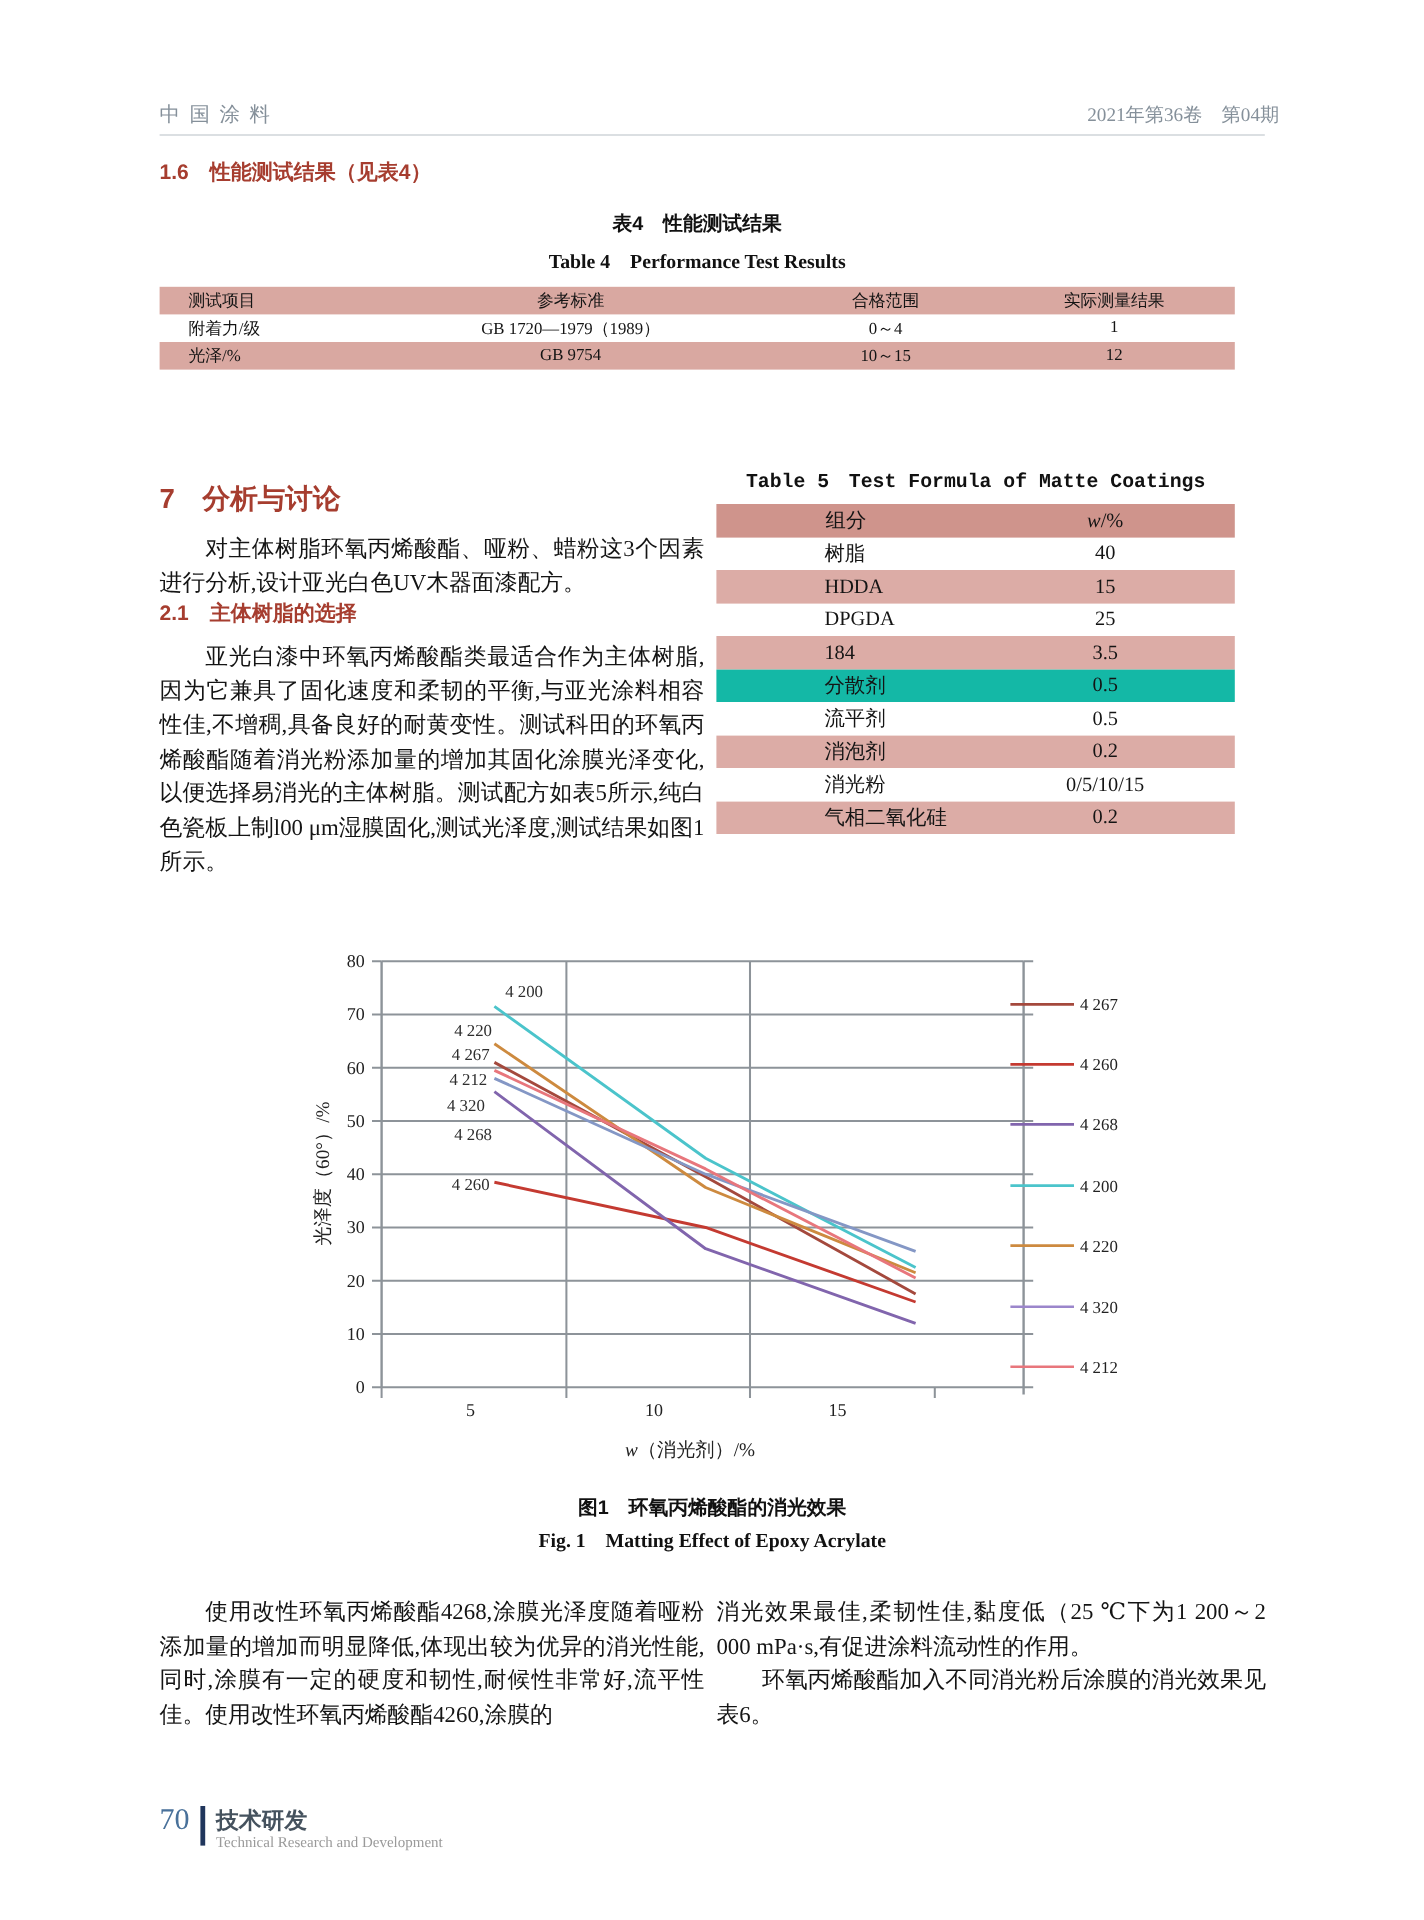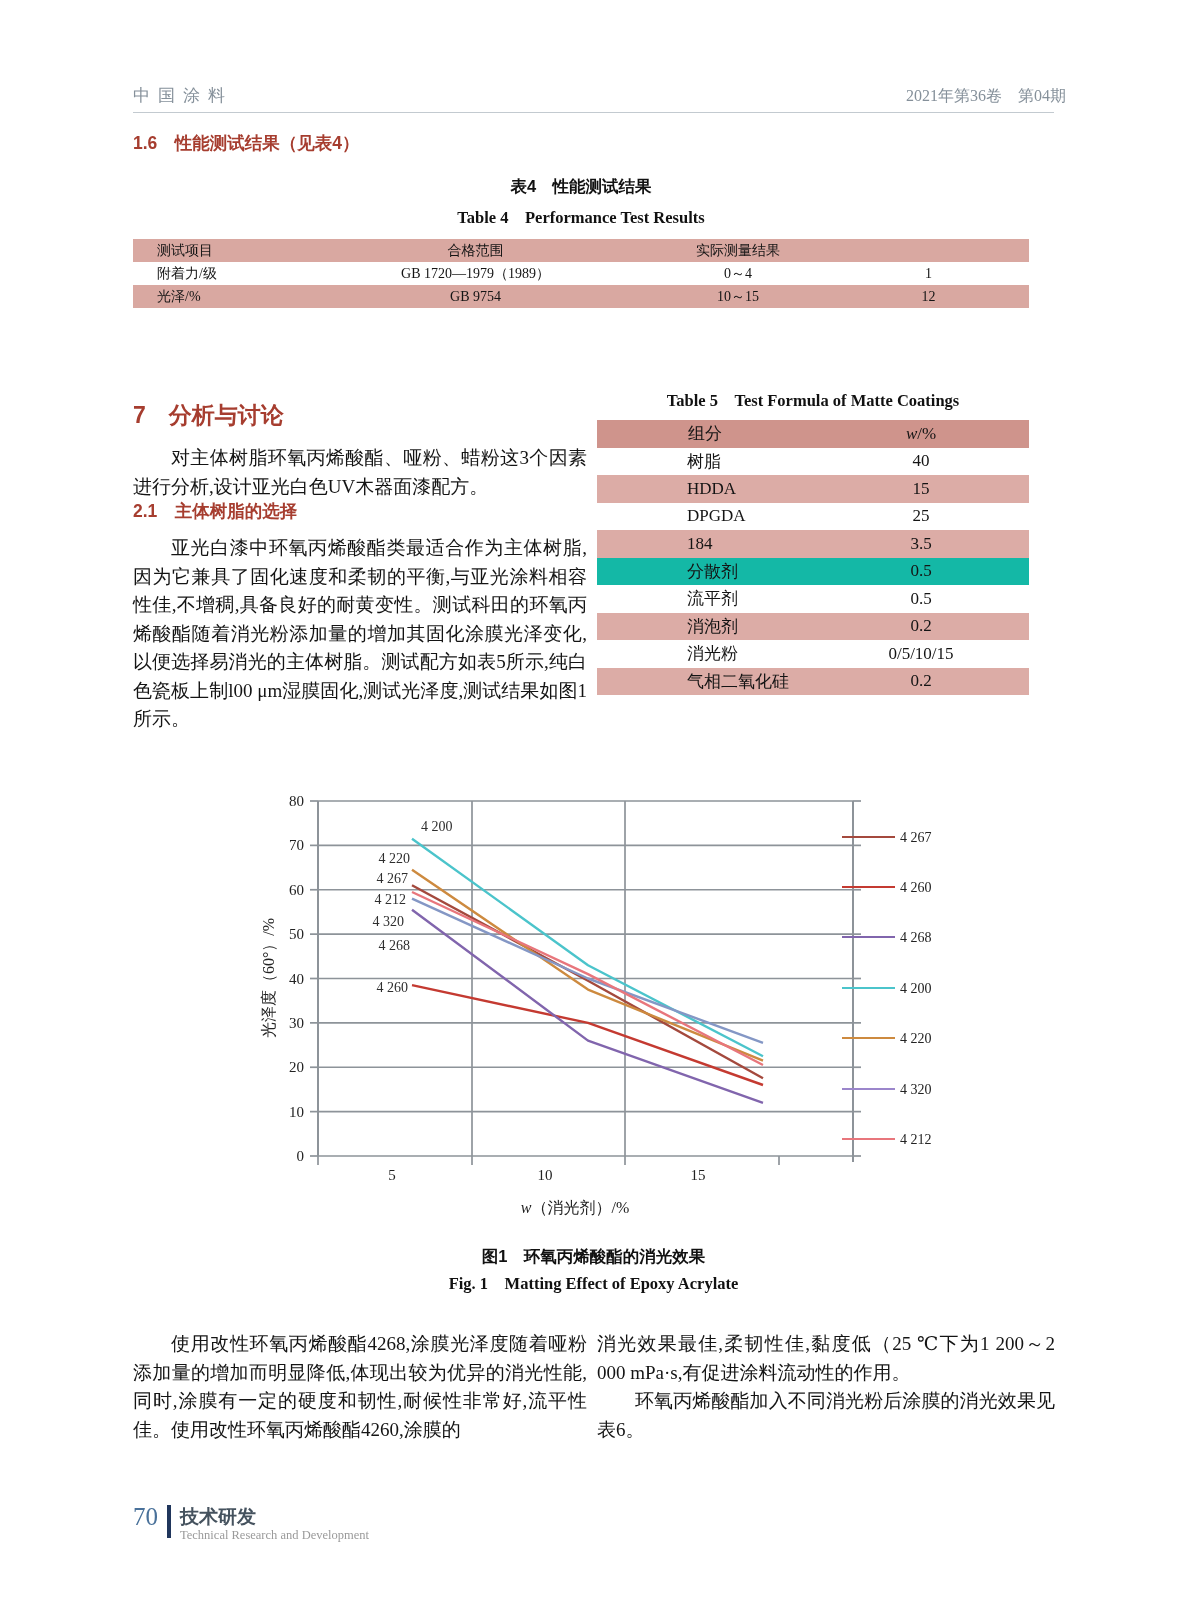--- a/index.html
+++ b/index.html
@@ -15,21 +15,21 @@
   #sec16{left:133px;top:131px;font-size:17.5px;font-weight:bold;}
   .tbl-title-cn{font-weight:bold;font-size:16.5px;text-align:center;font-family:"Liberation Sans","DejaVu Sans",sans-serif;color:#111;}
   .tbl-title-en{font-weight:bold;font-size:16.5px;text-align:center;color:#111;}
   #t4-title-cn{left:133px;top:176px;width:896px;}
   #t4-title-en{left:133px;top:207px;width:896px;}
   #table4{left:133px;top:239px;width:896px;}
   #table4 .trow{display:grid;grid-template-columns:170px 345px 180px 201px;height:23px;align-items:center;font-size:14px;}
   #table4 .tcell{text-align:center;}
   #table4 .c0{text-align:left;padding-left:24px;}
   #t5-title-cn{left:597px;top:362px;width:432px;}
-  #t5-title-en{left:597px;top:390px;width:432px;}
+  #t5-title-en{left:597px;top:390px;width:432px;font-family:Liberation Mono, monospace;}
   #table5{left:597px;top:420px;width:432px;}
   #table5 .trow{display:grid;grid-template-columns:216px 216px;height:27.5px;align-items:center;font-size:17px;}
   #table5 .tcell{text-align:center;}
   #table5 .trow:not(.t5h) .c0{text-align:left;padding-left:90px;}
   #sec2-title{left:133px;top:400px;font-size:23px;font-weight:bold;}
   #sec21-title{left:133px;top:499px;font-size:17.5px;font-weight:bold;}
   .body-text{font-size:19px;line-height:28.5px;text-align:justify;color:#141414;}
   .indent{text-indent:38px;}
   #para1{left:133px;top:444px;width:454px;}
   #para2{left:133px;top:534px;width:454px;}
@@ -53,20 +53,21 @@
   <div class="abs hdr-txt" id="hdr-right">2021年第36卷　第04期</div>
   <div class="abs" id="hdr-rule"></div>
 
   <div class="abs sans red" id="sec16">1.6　性能测试结果（见表4）</div>
 
   <div class="abs tbl-title-cn" id="t4-title-cn">表4　性能测试结果</div>
   <div class="abs tbl-title-en" id="t4-title-en">Table 4　Performance Test Results</div>
   <div class="abs" id="table4">
       <div class="trow t4h" style="background: rgb(217, 168, 161);">
         <div class="tcell c0">测试项目</div>
+        <div class="tcell c1">参考标准</div>
         <div class="tcell c2">合格范围</div>
         <div class="tcell c3">实际测量结果</div>
       </div>
       <div class="trow">
         <div class="tcell c0">附着力/级</div>
         <div class="tcell c1">GB 1720—1979（1989）</div>
         <div class="tcell c2">0～4</div>
         <div class="tcell c3">1</div>
       </div>
       <div class="trow" style="background: rgb(217, 168, 161);">

